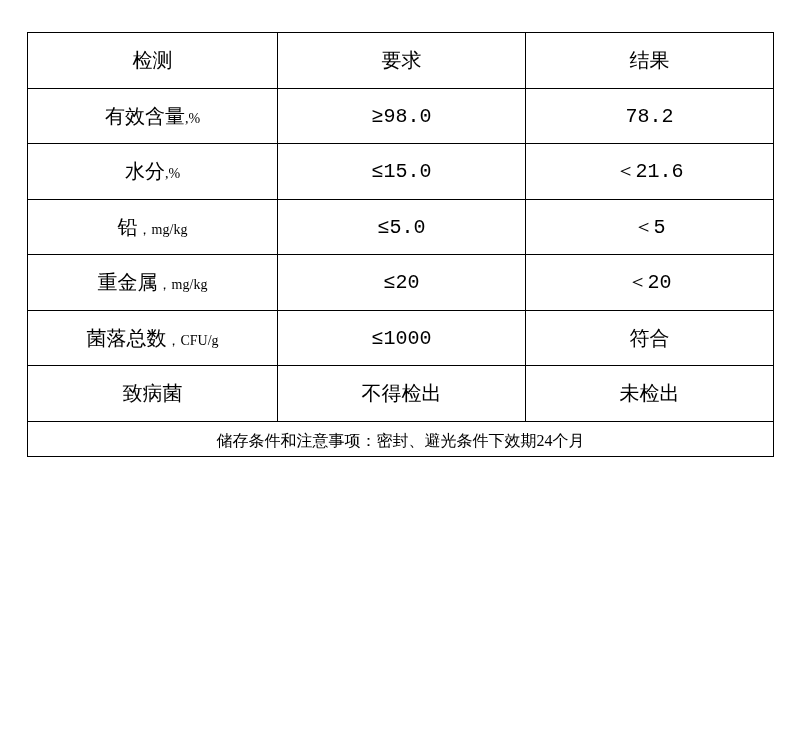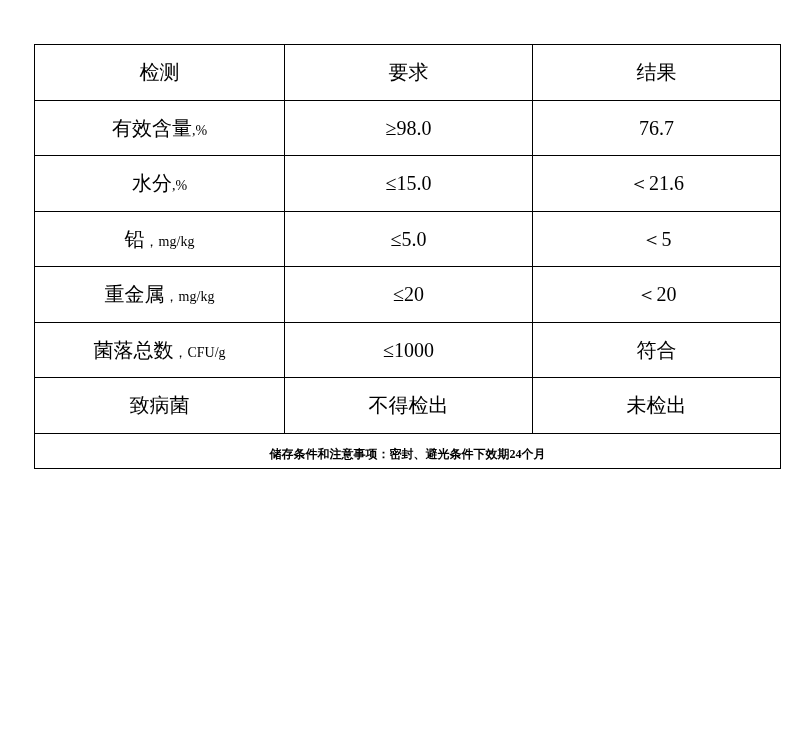--- a/index.html
+++ b/index.html
@@ -16,23 +16,22 @@
   }
   .page {
     position: relative;
     width: 800px;
     height: 750px;
     box-sizing: border-box;
   }
   .table-wrap {
     position: absolute;
     left: 27px;
-    top: 44px;
+    top: 32px;
     width: 746px;
-    margin-left: 7px;
   }
   table.spec {
     border-collapse: collapse;
     width: 746px;
     table-layout: fixed;
   }
   table.spec td {
     border: 1px solid #000000;
     text-align: center;
     vertical-align: middle;
@@ -56,25 +55,25 @@
   }
   .footer-row td {
     text-align: left;
     font-size: 16px;
     padding: 5px 6px 5px 8px;
     height: 34px;
     line-height: 1.3;
   }
   .footer-text {
     font-family: "Liberation Serif", serif;
-    font-weight: bold;
-    font-size: 12px;
+    font-weight: normal;
+    font-size: 16px;
   }
   .num {
-    font-family: Liberation Serif, serif;
+    font-family: Liberation Mono, monospace;
   }
 </style>
 </head>
 <body>
 
 <div class="page">
   <div class="table-wrap">
     <table class="spec">
       <colgroup>
         <col class="c1">
@@ -87,21 +86,21 @@
           <td class="cell"><span class="txt">要求</span></td>
           <td class="cell"><span class="txt">结果</span></td>
         </tr>
 
 
 
 
         <tr class="row">
           <td class="cell"><span class="txt">有效含量</span><span class="unit">,%</span></td>
           <td class="cell"><span class="txt num">≥98.0</span></td>
-          <td class="cell"><span class="txt num">76.7</span></td>
+          <td class="cell"><span class="txt num">78.2</span></td>
         </tr>
 
         <tr class="row">
           <td class="cell"><span class="txt">水分</span><span class="unit">,%</span></td>
           <td class="cell"><span class="txt num">≤15.0</span></td>
           <td class="cell"><span class="txt num">＜21.6</span></td>
         </tr>
 
 
 

